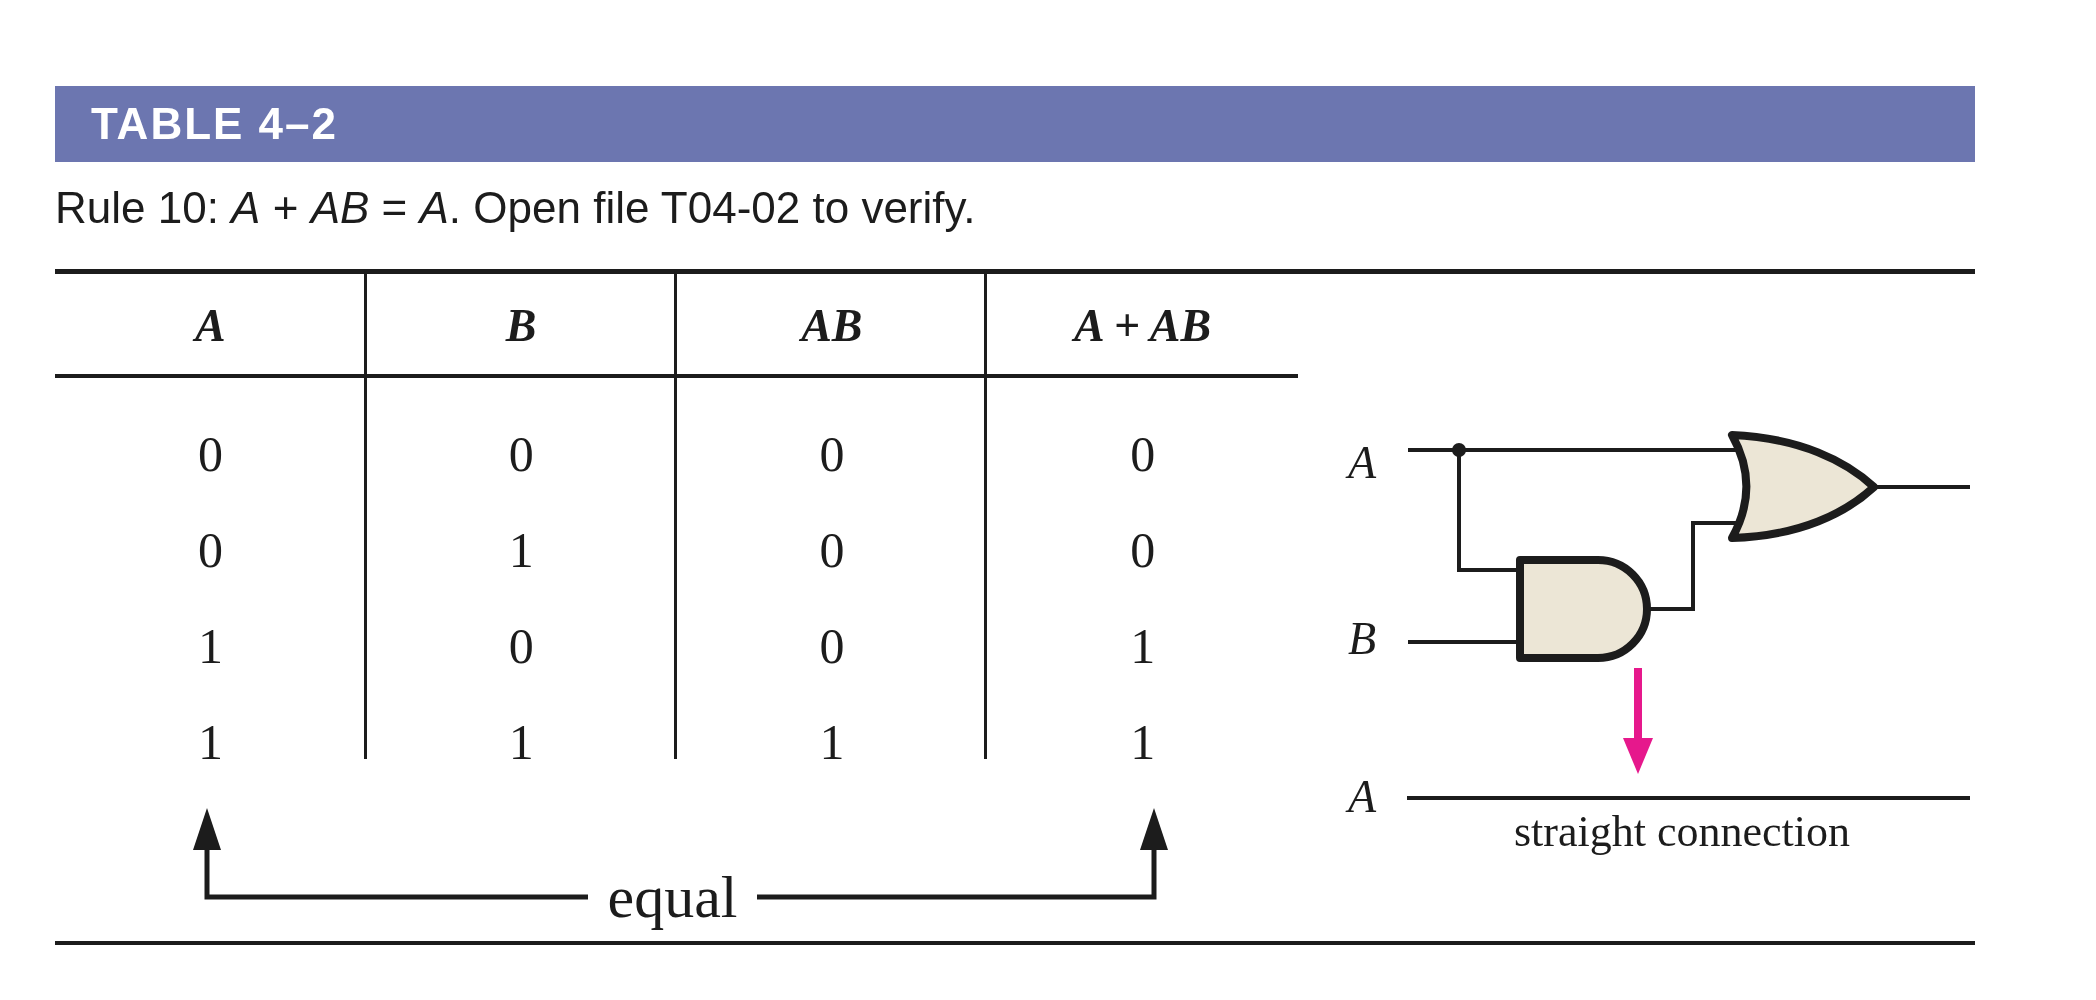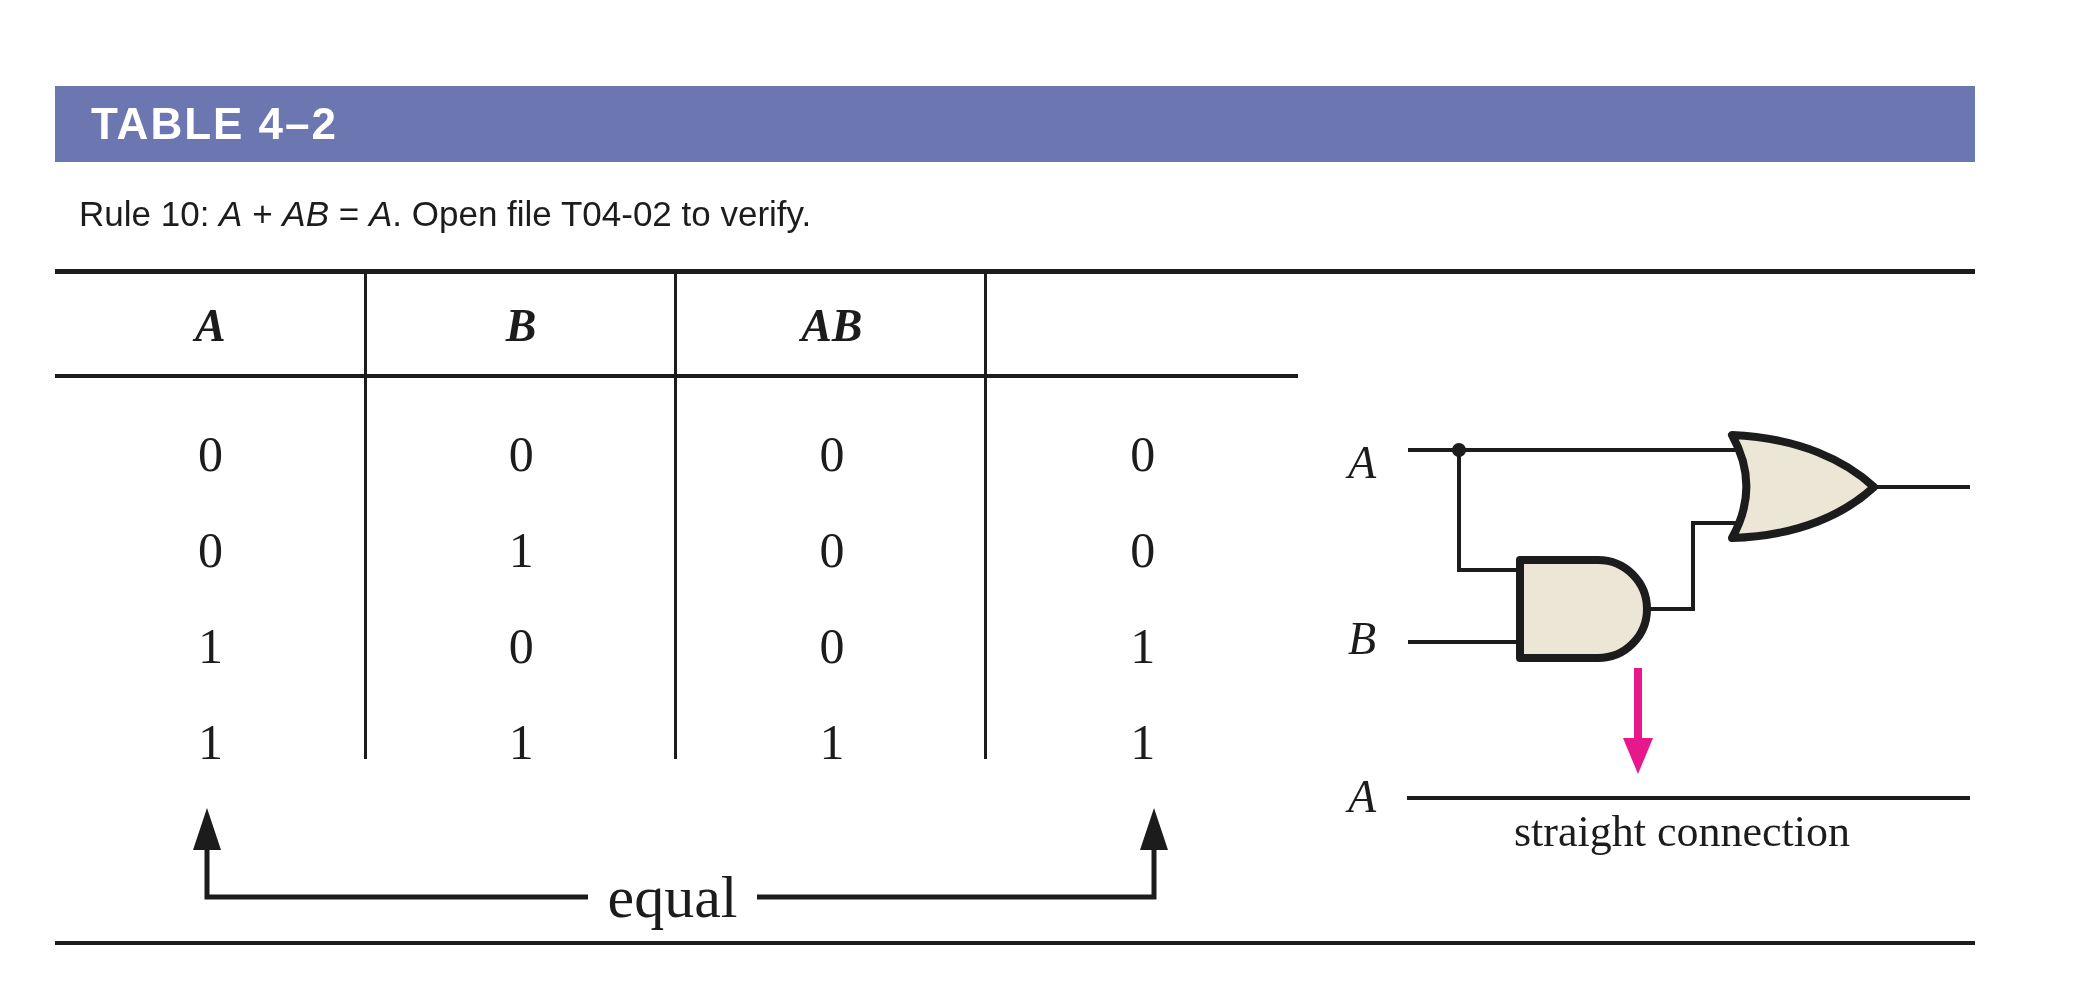--- a/index.html
+++ b/index.html
@@ -13,22 +13,22 @@
     left:55px; top:86px; width:1920px; height:76px;
     background:var(--header-bar, #6c76b0);
     display:flex; align-items:center; padding-left:36px; box-sizing:border-box;
   }
   .title-bar span {
     font-family:"Liberation Sans", sans-serif; font-weight:bold;
     font-size:44px; color:#ffffff; letter-spacing:2px;
   }
 
   .caption {
-    left:55px; top:184px; font-family:"Liberation Sans", sans-serif;
-    font-size:35px; line-height:60px; white-space:pre;margin-left:24px;
+    left:55px; top:178px; font-family:"Liberation Sans", sans-serif;
+    font-size:44px; line-height:60px; white-space:pre;
   }
   .caption .it { font-style:italic; }
 
   .top-rule   { left:55px; top:269px; width:1920px; height:5px;  background:var(--ink,#1c1c1c); }
   .head-underline { left:55px; top:374px; width:1243px; height:4px; background:var(--ink,#1c1c1c); }
   .bottom-rule{ left:55px; top:941px; width:1920px; height:10px; background:var(--ink,#1c1c1c); }
   .col-divider{ top:271px; width:3px; height:488px; background:var(--ink,#1c1c1c); }
 
   .thead {
     left:55px; top:276px; width:1243px; height:98px;
@@ -79,20 +79,21 @@
   </div>
 
   <div class="abs caption"><span>Rule 10: </span><span class="it">A</span><span> + </span><span class="it">AB</span><span> = </span><span class="it">A</span><span>. Open file T04-02 to verify.</span></div>
 
   <div class="abs top-rule"></div>
 
   <div class="abs thead">
     <div class="th">A</div>
     <div class="th">B</div>
     <div class="th">AB</div>
+    <div class="th">A + AB</div>
   </div>
 
   <div class="abs head-underline"></div>
 
   <div class="abs col-divider" style="left:364px;"></div>
   <div class="abs col-divider" style="left:674px;"></div>
   <div class="abs col-divider" style="left:984px;"></div>
 
   <div class="abs tbody">
     <div class="td">0</div>

